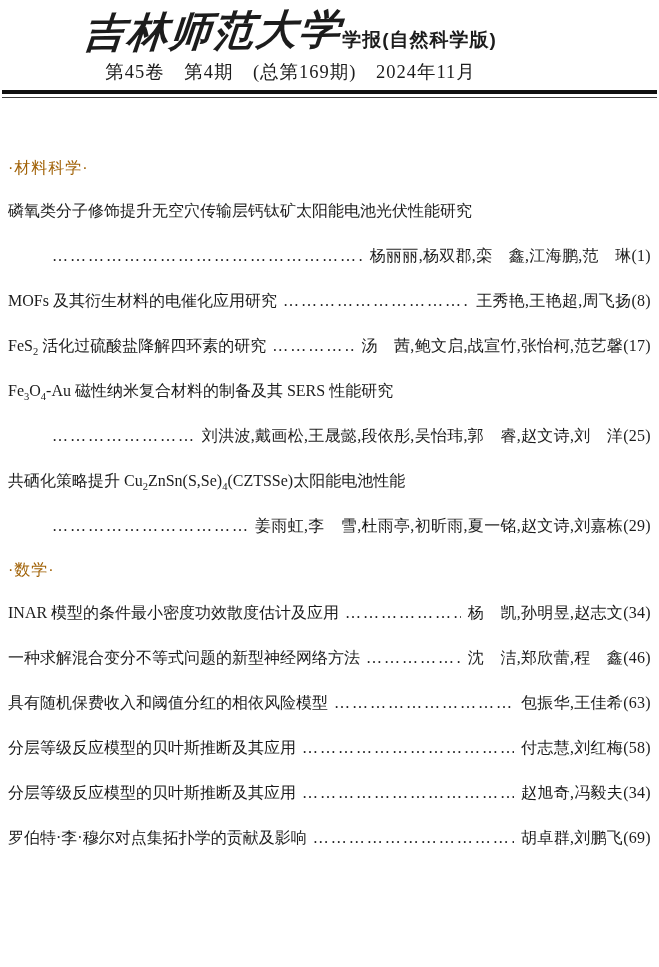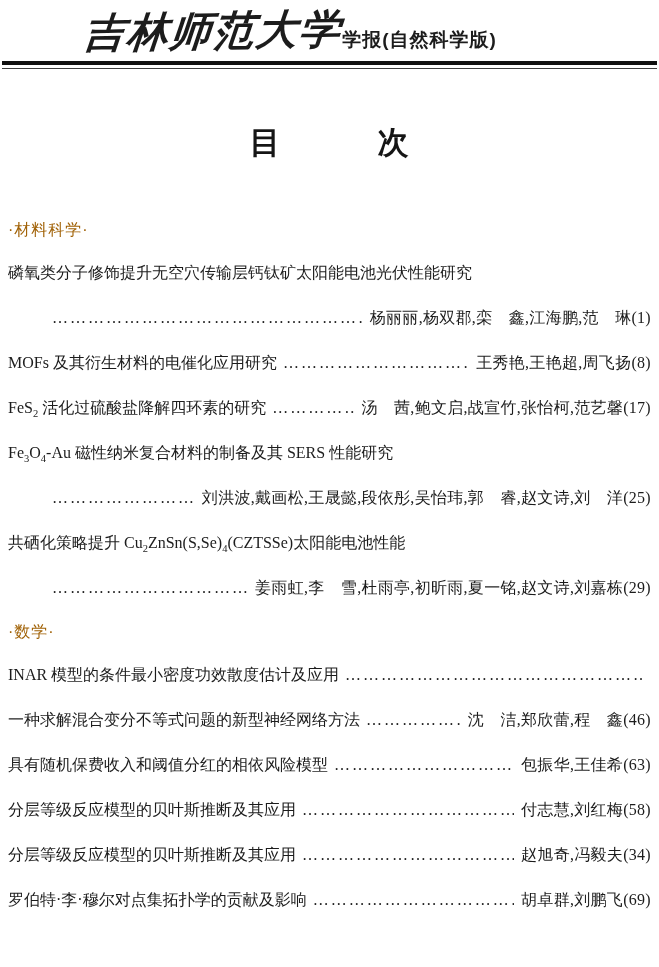--- a/index.html
+++ b/index.html
@@ -66,25 +66,25 @@
 </head>
 <body>
 
 <div class="page">
 
   <header class="masthead">
     <div class="logo-row">
       <span class="calligraphy">吉林师范大学</span>
       <span class="logo-suffix">学报(自然科学版)</span>
     </div>
+    <div class="issue-line">第45卷　第4期　(总第169期)　2024年11月</div>
   </header>
 
   <div class="double-rule"></div>
 
-  <h1 class="toc-title">目　　　次</h1>
 
   <main class="content">
       <section class="section">
         <div class="section-label">·材料科学·</div>
         <div class="row">
           <span class="title"><span>磷氧类分子修饰提升无空穴传输层钙钛矿太阳能电池光伏性能研究</span></span>
         </div>
         <div class="row">
           <span class="indent"></span>
           <span class="dots">……………………………………………………………………………………………………………………………………………………</span>
@@ -115,20 +115,21 @@
           <span class="indent"></span>
           <span class="dots">……………………………………………………………………………………………………………………………………………………</span>
           <span class="authors">姜雨虹,李　雪,杜雨亭,初昕雨,夏一铭,赵文诗,刘嘉栋(29)</span>
         </div>
       </section>
       <section class="section">
         <div class="section-label">·数学·</div>
         <div class="row">
           <span class="title"><span>INAR 模型的条件最小密度功效散度估计及应用</span></span>
           <span class="dots">……………………………………………………………………………………………………………………………………………………</span>
+          <span class="authors">杨　凯,孙明昱,赵志文(34)</span>
         </div>
         <div class="row">
           <span class="title"><span>一种求解混合变分不等式问题的新型神经网络方法</span></span>
           <span class="dots">……………………………………………………………………………………………………………………………………………………</span>
           <span class="authors">沈　洁,郑欣蕾,程　鑫(46)</span>
         </div>
         <div class="row">
           <span class="title"><span>具有随机保费收入和阈值分红的相依风险模型</span></span>
           <span class="dots">……………………………………………………………………………………………………………………………………………………</span>
           <span class="authors">包振华,王佳希(63)</span>

